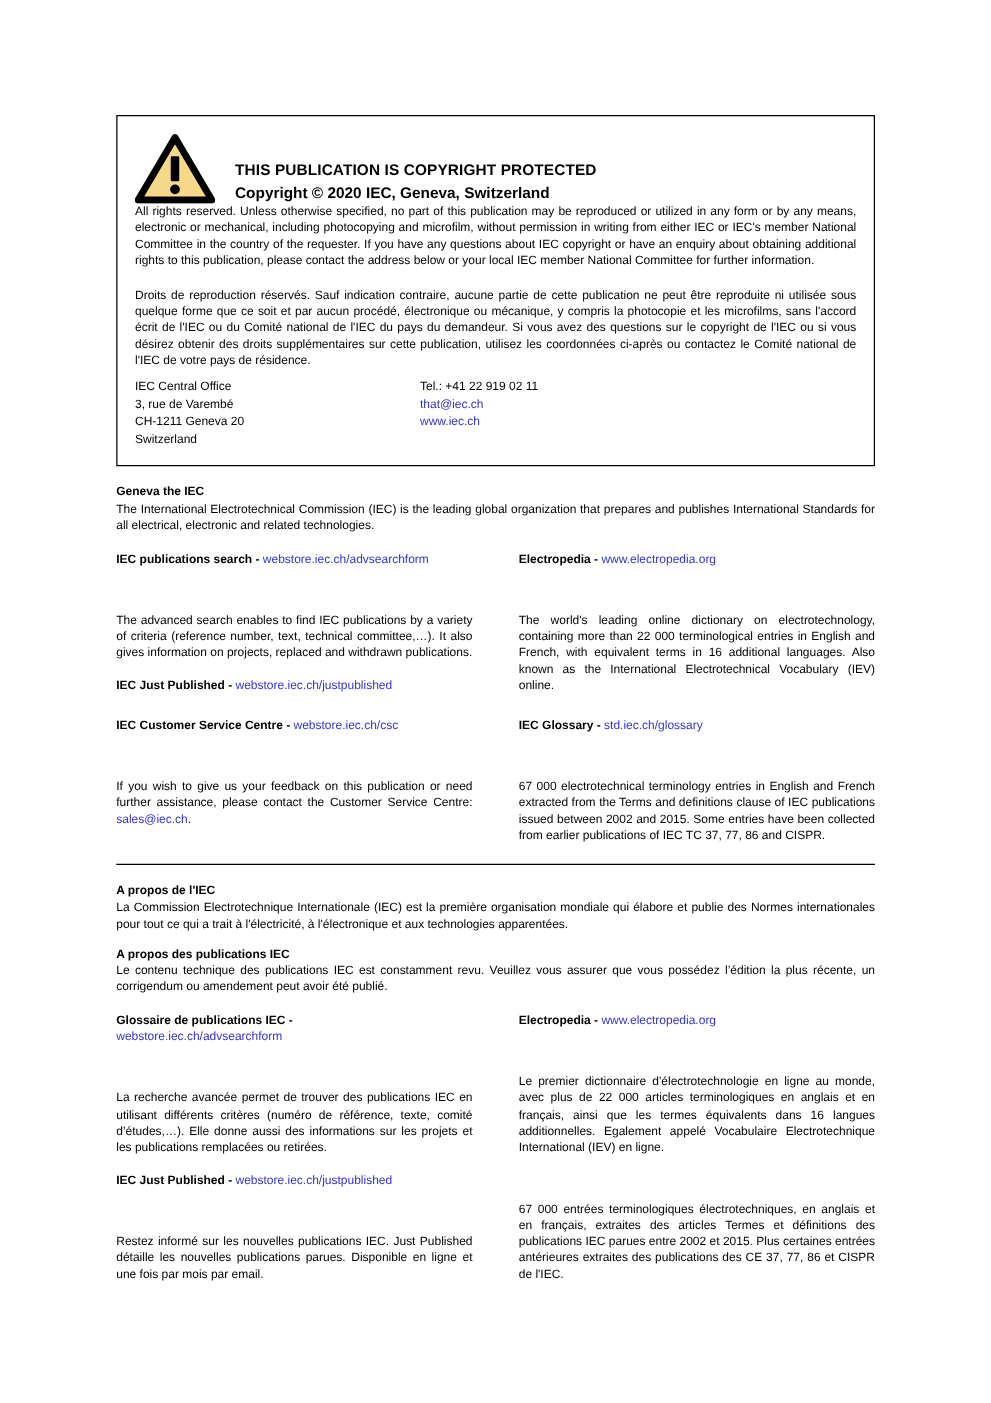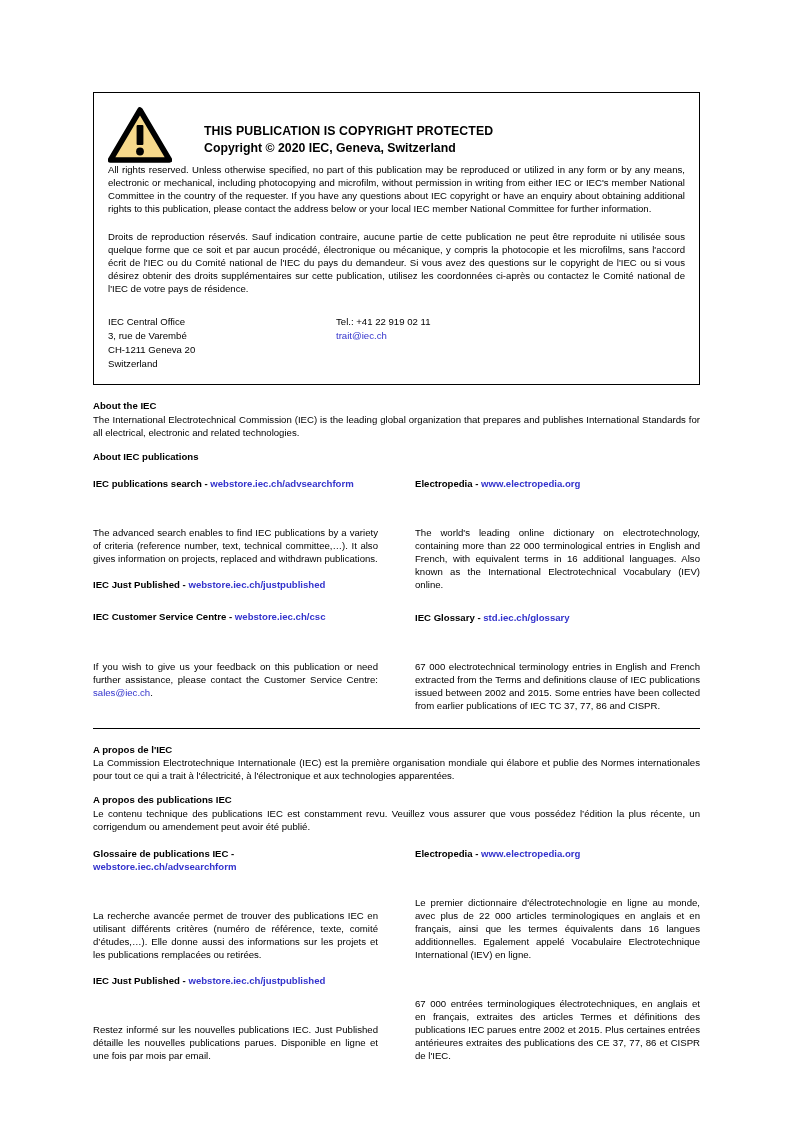--- a/index.html
+++ b/index.html
@@ -27,22 +27,22 @@
 
   
   .copyright-box {
     border: 1px solid #000000;
     box-sizing: border-box;
     width: 607px;
     padding: 12px 14px 14px 14px;
   }
   .cr-head {
     display: flex;
-    align-items: center;
-    gap: 32px;
+    align-items: flex-end;
+    gap: 16px;
   }
   .warning-icon {
     flex: 0 0 auto;
     width: 64px;
     height: 56px;
     margin-top: 2px;
   }
   .warning-icon svg { display: block; }
   .cr-titles {
     padding-top: 12px;
@@ -62,35 +62,35 @@
   }
   .cr-para {
     font-size: 9.6px;
     line-height: 1.36;
     text-align: justify;
   }
   .cr-para.second { margin-top: 15px; }
 
   .contact {
     display: flex;
-    margin-top: 20px;
+    margin-top: 8px;
     font-size: 9.6px;
     line-height: 1.43;
   }
   .contact-col-left { width: 228px; flex: 0 0 auto; }
   .contact-col-right { flex: 1 1 auto; }
   .contact-line { white-space: nowrap; }
 
   a, .link {
     color: #3333cc;
     text-decoration: none;
   }
   .link-b {
     color: #3333cc;
-    font-weight: bold;
+    font-weight: normal;
     text-decoration: none;
   }
 
   
   .section { margin-top: 14px; }
   .sec-heading {
     font-size: 9.6px;
     font-weight: bold;
     line-height: 1.4;
   }
@@ -163,32 +163,34 @@
       <div class="contact">
         <div class="contact-col-left">
           <div class="contact-line">IEC Central Office</div>
           <div class="contact-line">3, rue de Varembé</div>
           <div class="contact-line">CH-1211 Geneva 20</div>
           <div class="contact-line">Switzerland</div>
         </div>
         <div class="contact-col-right">
           <div class="contact-line">Tel.: +41 22 919 02 11</div>
           <div class="contact-line">
-            <a class="link" href="#">trait@iec.ch</a>
+            <a class="link" href="#">that@iec.ch</a>
+          </div>
+          <div class="contact-line">
+            <a class="link" href="#">www.iec.ch</a>
           </div>
         </div>
       </div>
     </div>
 
     <div class="section">
-      <div class="sec-heading">About the IEC</div>
+      <div class="sec-heading">Geneva the IEC</div>
       <div class="sec-body">The International Electrotechnical Commission (IEC) is the leading global organization that prepares and publishes International Standards for all electrical, electronic and related technologies.</div>
 
       <div class="sec-gap">
-        <div class="sec-heading">About IEC publications</div>
       </div>
     </div>
 
     <div class="cols">
       <div class="col">
 
         <div class="entry">
           <div class="entry-title">
             <span>IEC publications search - </span><a class="link-b" href="#">webstore.iec.ch/advsearchform</a>
           </div>

